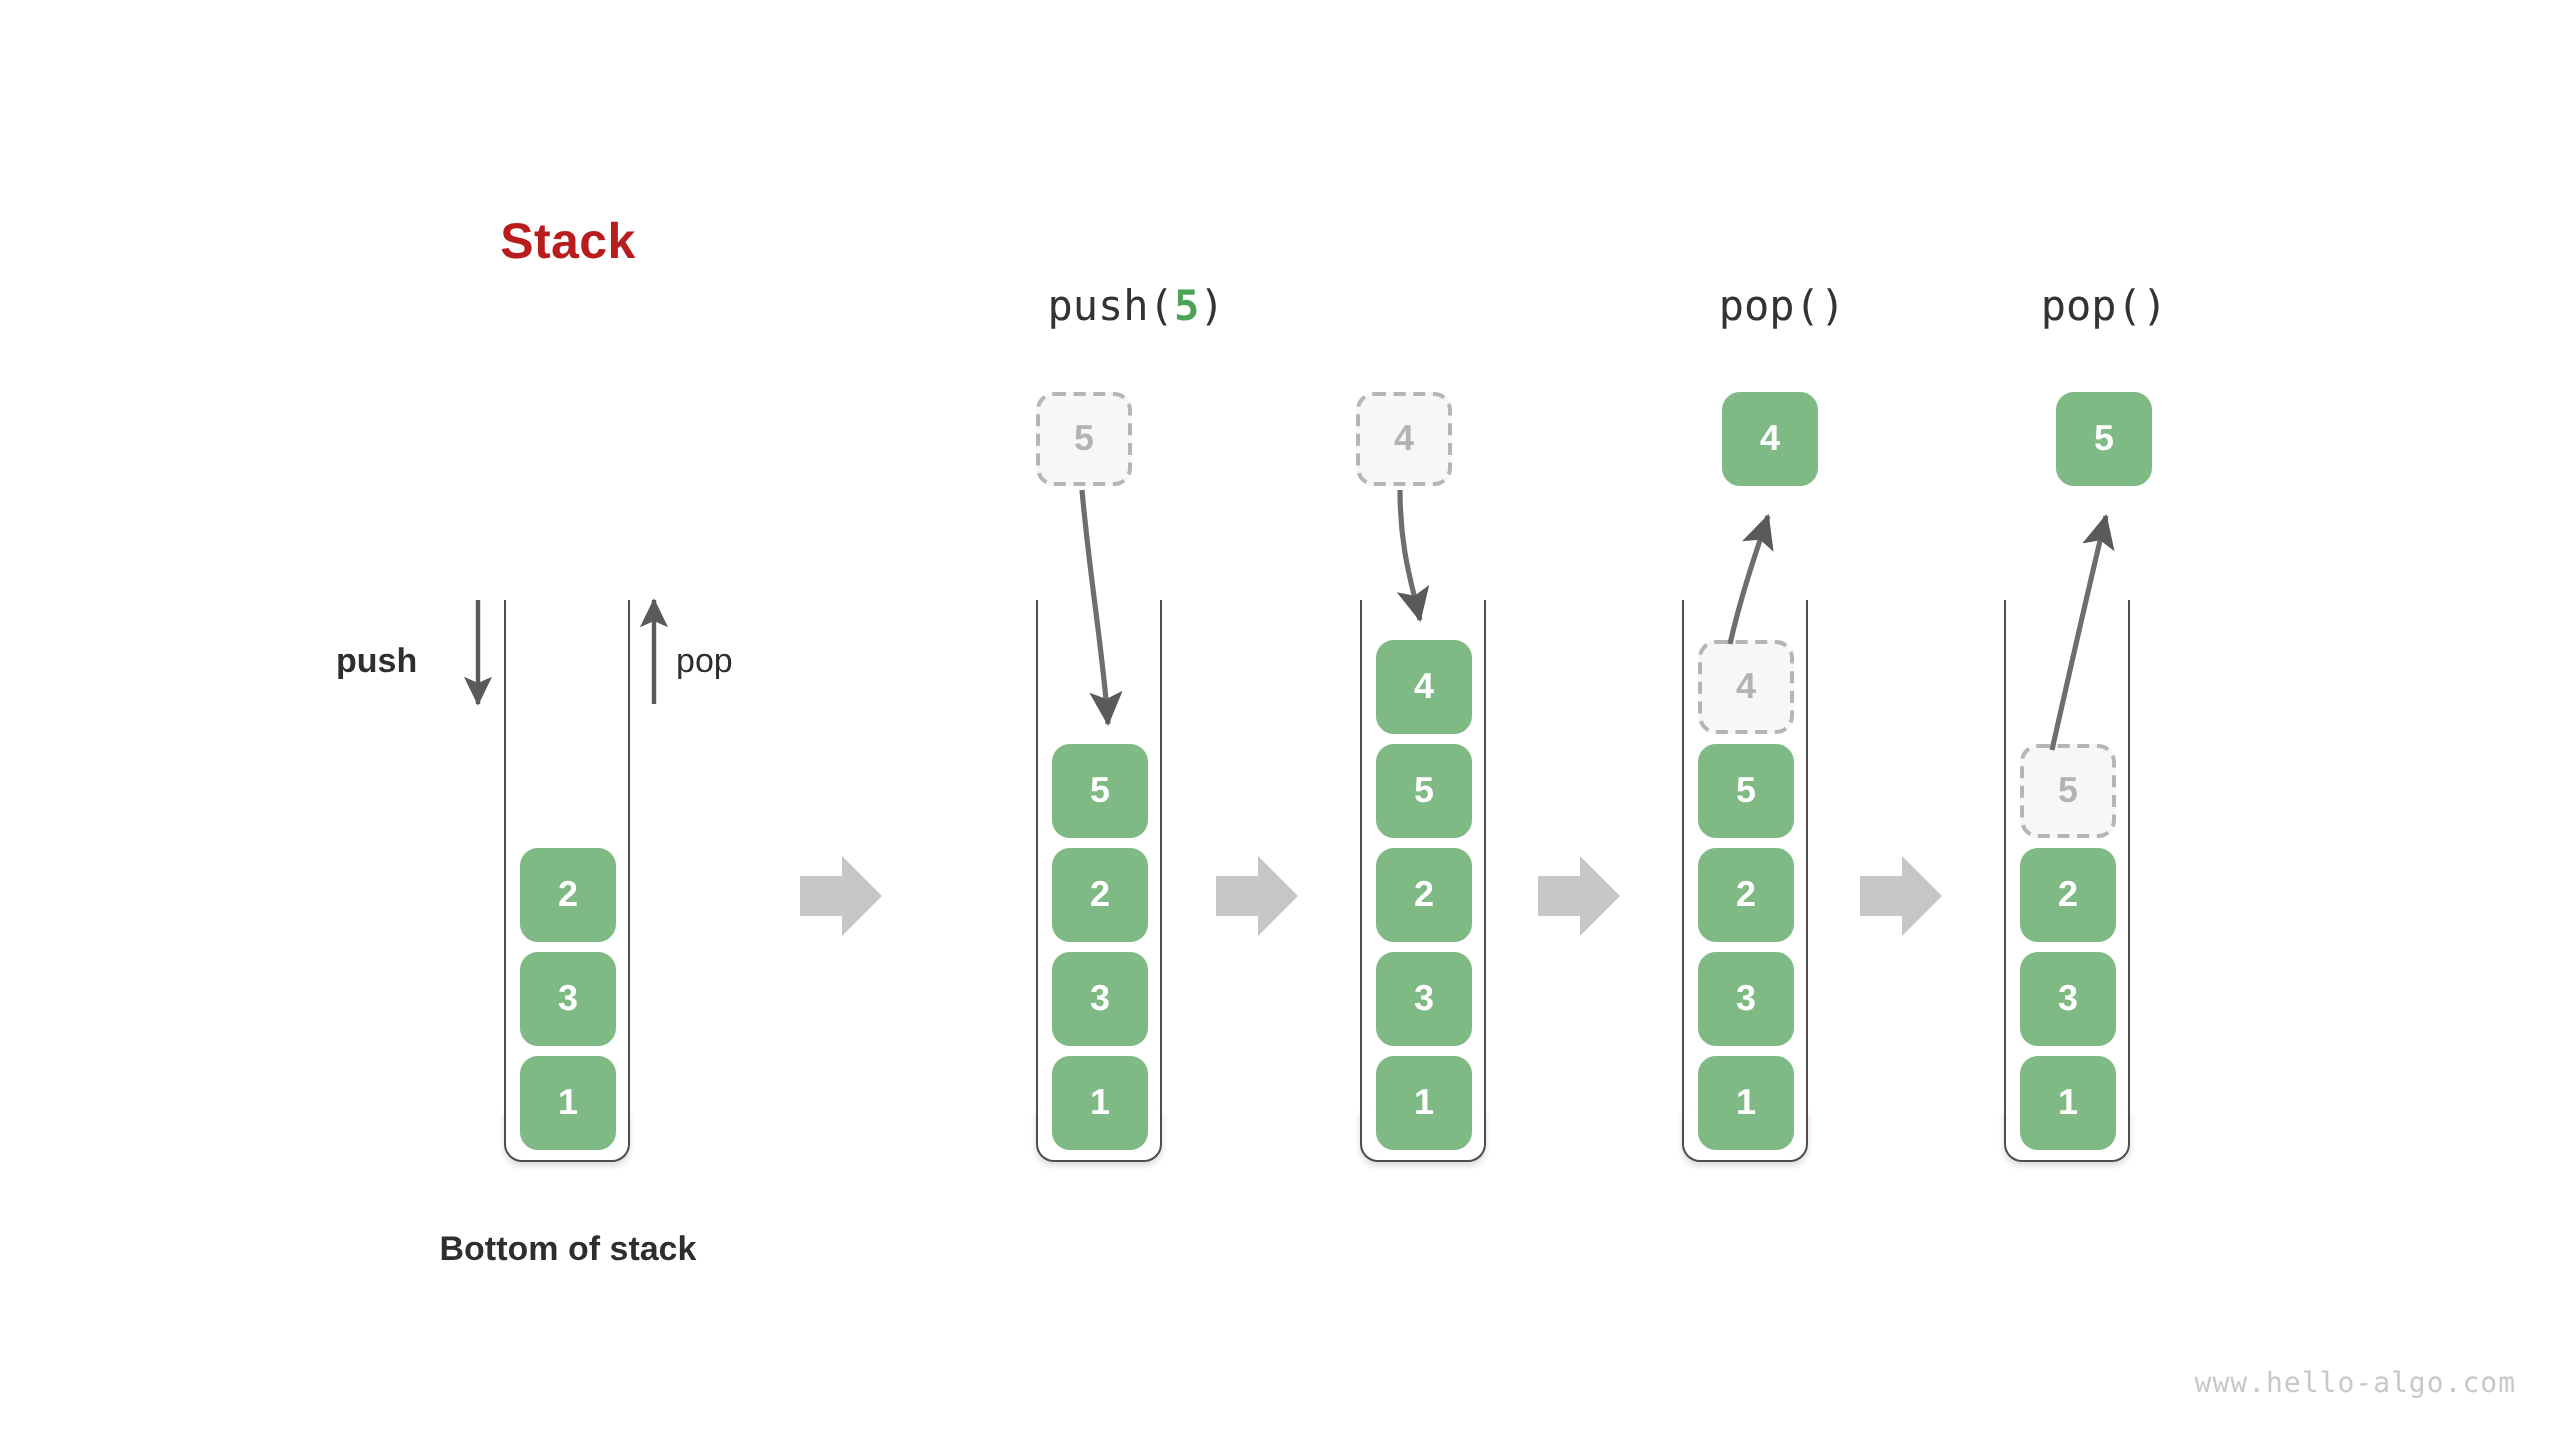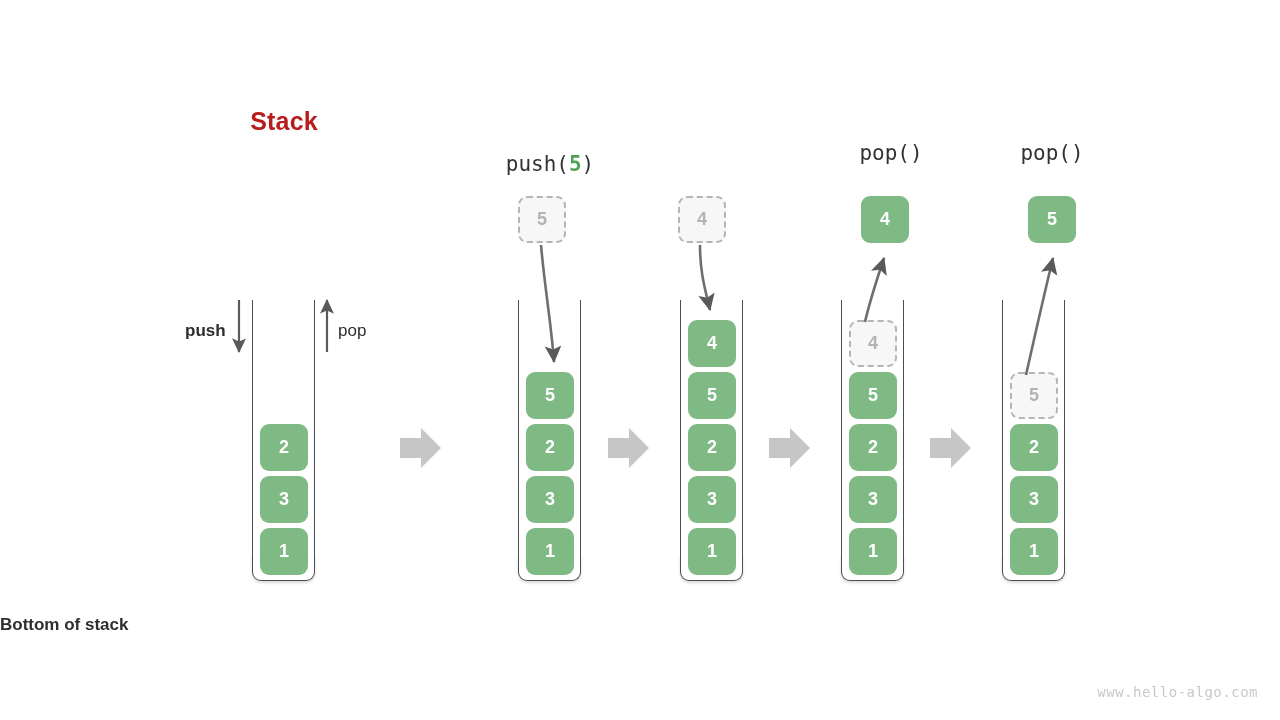--- a/index.html
+++ b/index.html
@@ -33,32 +33,31 @@
     position: absolute;
     left: 0; top: 246px; width: 568px;
     text-align: center;
     font-size: 17px;
     font-weight: bold;
     color: #2e2e2e;
   }
   .label-bottom {
     position: absolute;
     left: 0; top: 615px; width: 568px;
-    text-align: left;
+    text-align: center;
     font-size: 17px;
     font-weight: bold;
     color: #2e2e2e;
   }
   .label-push {
     position: absolute;
     left: 168px; top: 321px;
     font-size: 17px;
     font-weight: bold;
     color: #2e2e2e;
-    margin-left: 17px;
   }
   .label-pop {
     position: absolute;
     left: 338px; top: 321px;
     font-size: 17px;
     font-weight: normal;
     color: #2e2e2e;
   }
 
   .op-label {
@@ -177,21 +176,21 @@
 </head>
 <body>
 
 <div class="canvas">
 
   <div class="title-stack">Stack</div>
   <div class="label-bottom">Bottom of stack</div>
   <div class="label-push">push</div>
   <div class="label-pop">pop</div>
 
-  <div class="op-label" style="left:470px;margin-top:11px;"><span>push(</span><span class="arg">5</span><span>)</span></div>
+  <div class="op-label" style="left:488px;"><span>push(</span><span class="arg">5</span><span>)</span></div>
   <div class="op-label" style="left:811px;"><span>pop()</span><span class="arg"></span><span></span></div>
   <div class="op-label" style="left:972px;"><span>pop()</span><span class="arg"></span><span></span></div>
 
   <div class="stack" style="left:252px;">
     <div class="wall-l"></div>
     <div class="wall-r"></div>
     <div class="floor"></div>
     <div class="cell solid" style="top:124px;">2</div>
     <div class="cell solid" style="top:176px;">3</div>
     <div class="cell solid" style="top:228px;">1</div>

